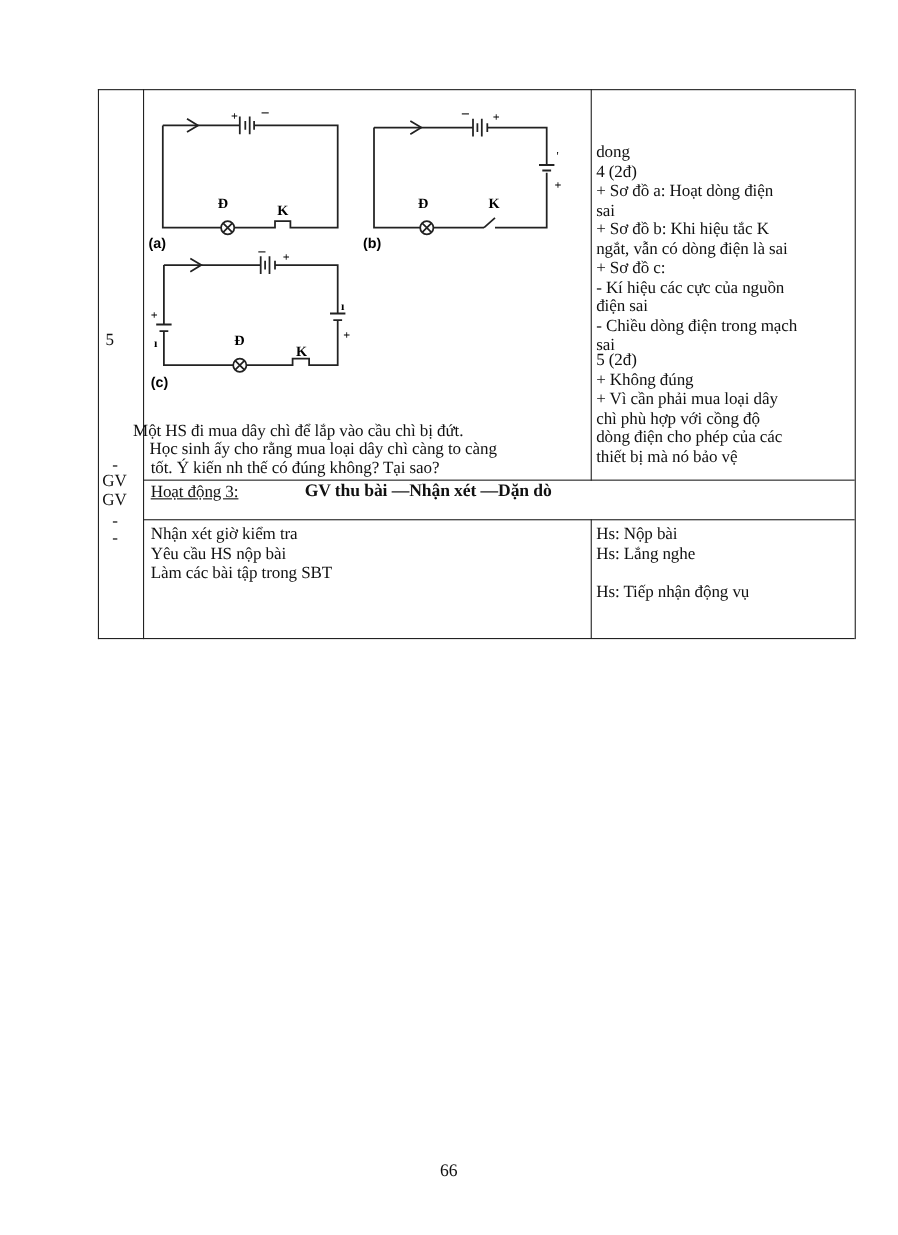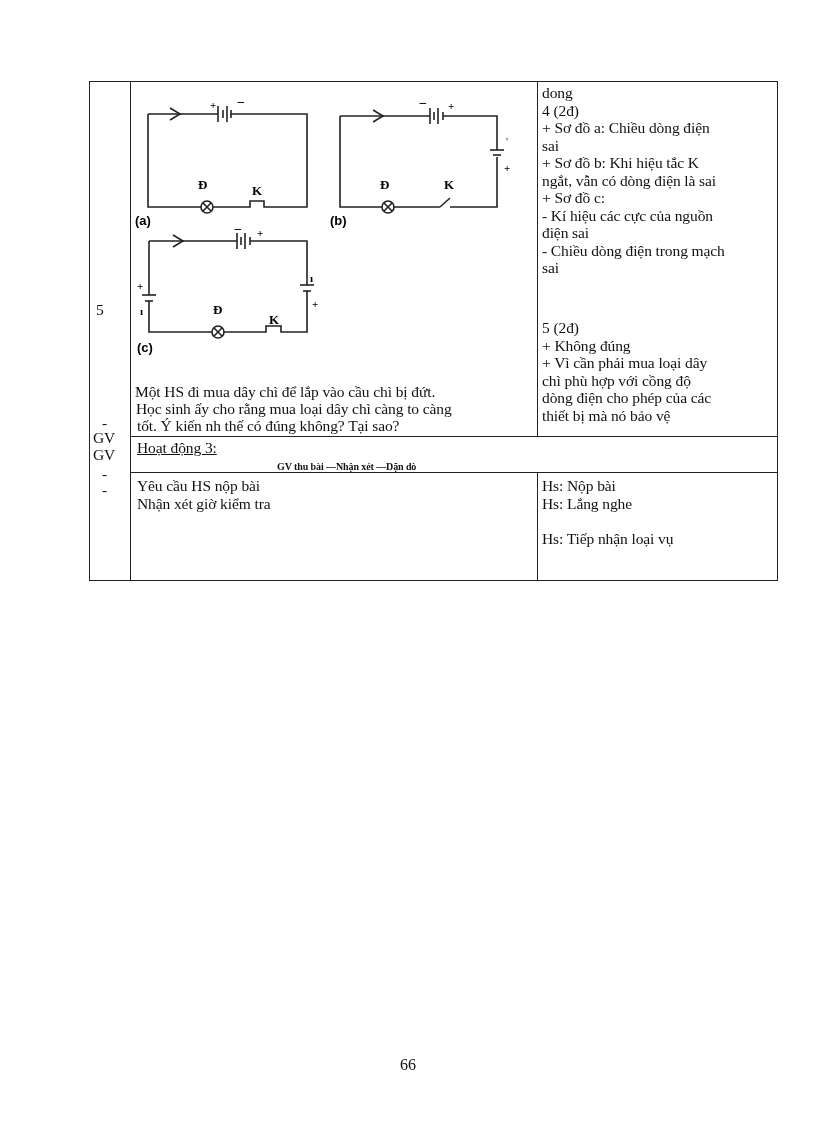--- a/index.html
+++ b/index.html
@@ -91,54 +91,55 @@
   <text x="122" y="9" font-size="11" font-weight="bold" font-family="Liberation Serif, serif">+</text>
   <text x="175" y="54" font-size="11" font-weight="bold" font-family="Liberation Serif, serif">ı</text>
   <text x="177" y="80" font-size="11" font-weight="bold" font-family="Liberation Serif, serif">+</text>
   <text x="2" y="62" font-size="11" font-weight="bold" font-family="Liberation Serif, serif">+</text>
   <text x="5" y="87" font-size="11" font-weight="bold" font-family="Liberation Serif, serif">ı</text>
   <text x="78" y="86" font-size="13" font-weight="bold" font-family="Liberation Serif, serif">Đ</text>
   <text x="134" y="96" font-size="13" font-weight="bold" font-family="Liberation Serif, serif">K</text>
   <text x="2" y="124" font-size="13" font-weight="bold" font-family="Liberation Sans, sans-serif">(c)</text>
 </svg>
 
-<div class="t" style="left:135px;top:383px;">Một HS đi mua dây chì để lắp vào cầu chì bị đứt.</div>
+<div class="t" style="left:121px;top:383px;">Một HS đi mua dây chì để lắp vào cầu chì bị đứt.</div>
 <div class="t" style="left:136px;top:400px;">Học sinh ấy cho rằng mua loại dây chì càng to càng</div>
 <div class="t" style="left:137px;top:417px;">tốt. Ý kiến nh   thế có đúng không? Tại sao?</div>
 
 <div style="position:absolute;left:542px;top:84px;">
-  <div class="t" style="position:relative;">dong</div>
+  <div class="t" style="position:relative;margin-top:46px;">dong</div>
   <div class="t" style="position:relative;">4 (2đ)</div>
-  <div class="t" style="position:relative;">+ Sơ đồ a: Chiều dòng điện</div>
+  <div class="t" style="position:relative;">+ Sơ đồ a: Hoạt dòng điện</div>
   <div class="t" style="position:relative;">sai</div>
   <div class="t" style="position:relative;">+ Sơ đồ b: Khi hiệu tắc K</div>
   <div class="t" style="position:relative;">ngắt, vẫn có dòng điện là sai</div>
   <div class="t" style="position:relative;">+ Sơ đồ c:</div>
   <div class="t" style="position:relative;">- Kí hiệu các cực của nguồn</div>
   <div class="t" style="position:relative;">điện sai</div>
   <div class="t" style="position:relative;">- Chiều dòng điện trong mạch</div>
   <div class="t" style="position:relative;">sai</div>
 </div>
 <div style="position:absolute;left:542px;top:319px;">
   <div class="t" style="position:relative;">5 (2đ)</div>
   <div class="t" style="position:relative;">+ Không đúng</div>
   <div class="t" style="position:relative;">+ Vì cần phải mua loại dây</div>
   <div class="t" style="position:relative;">chì phù hợp với cồng    độ</div>
   <div class="t" style="position:relative;">dòng điện cho phép của các</div>
   <div class="t" style="position:relative;">thiết bị mà nó bảo vệ</div>
 </div>
 
 <div class="t uline" style="left:137px;top:439px;">Hoạt động 3:</div>
-<div class="t bold" style="left:277px;top:458px;font-size:10px;">GV thu bài —Nhận xét —Dặn dò</div>
+<div class="t bold" style="left:277px;top:438px;font-size:16px;">GV thu bài —Nhận xét —Dặn dò</div>
 
 <div style="position:absolute;left:137px;top:477px;">
+  <div class="t" style="position:relative;">Nhận xét giờ kiểm tra</div>
   <div class="t" style="position:relative;">Yêu cầu HS nộp bài</div>
-  <div class="t" style="position:relative;">Nhận xét giờ kiểm tra</div>
+  <div class="t" style="position:relative;">Làm các bài tập trong SBT</div>
 </div>
 
 <div style="position:absolute;left:542px;top:477px;">
   <div class="t" style="position:relative;">Hs: Nộp bài</div>
   <div class="t" style="position:relative;">Hs: Lắng nghe</div>
   <div class="t" style="position:relative;height:17.5px;"></div>
-  <div class="t" style="position:relative;">Hs: Tiếp nhận loại vụ</div>
+  <div class="t" style="position:relative;">Hs: Tiếp nhận động vụ</div>
 </div>
 
 <div class="pagenum">66</div>
 
 </body></html>

